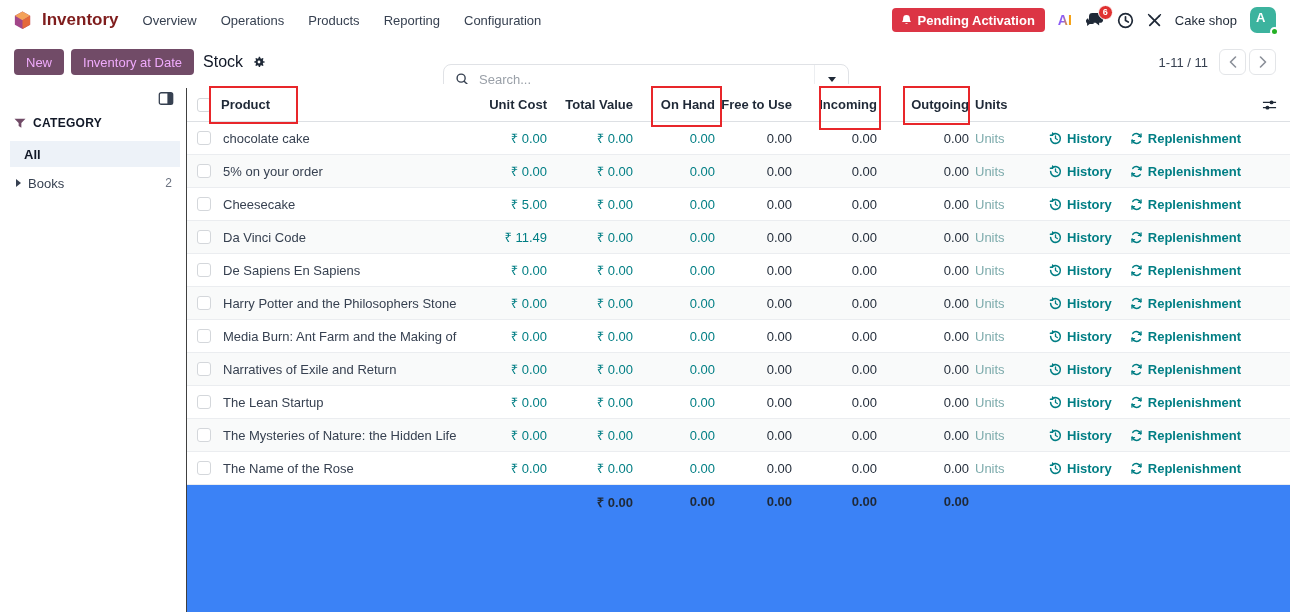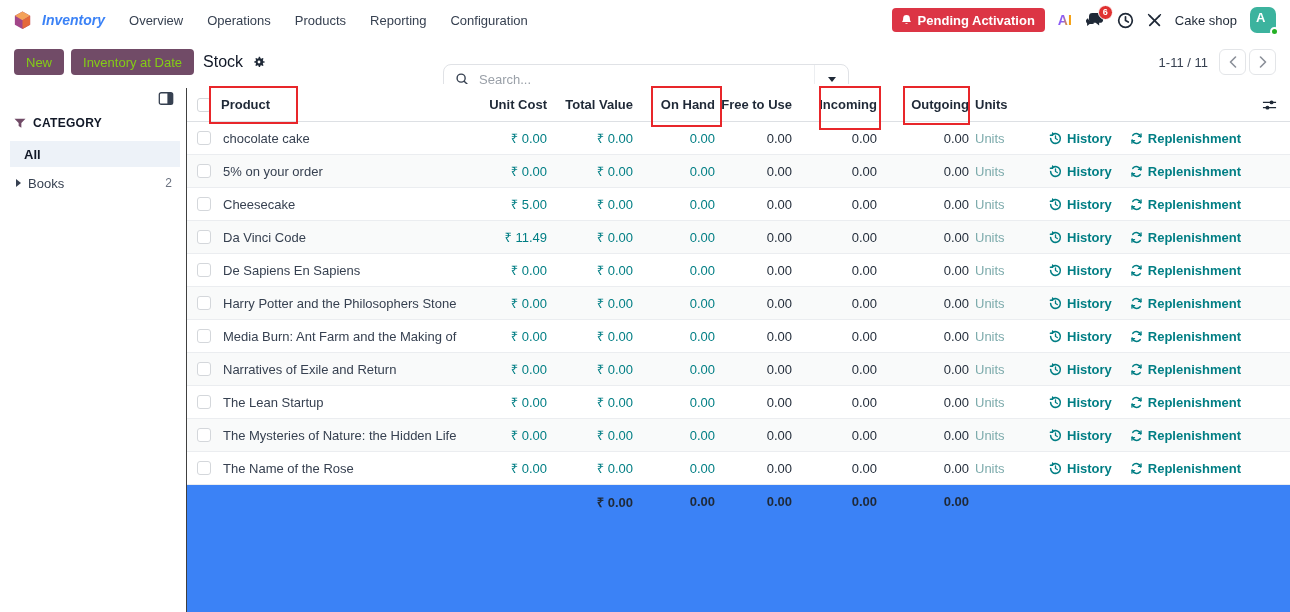--- a/index.html
+++ b/index.html
@@ -5,40 +5,40 @@
   * { box-sizing: border-box; }
   html,body { margin:0; padding:0; }
   body {
     width:1290px; height:612px; position:relative; overflow:hidden;
     background:#fff; color:#1f2937;
     font-family:"Liberation Sans", sans-serif; font-size:13px;
   }
   
   .navbar { height:40px; display:flex; align-items:center; padding:0 14px 0 12px; background:#fff; }
   .brand { display:flex; align-items:center; gap:9px; margin-right:24px; }
-  .brand-name { font-size:14px; font-weight:700; color:#3b82f6;font-style:italic; }
+  .brand-name { font-size:17px; font-weight:700; color:#7f1d1d; }
   .nav-menu { display:flex; gap:24px; color:#374151; }
   .nav-menu span { cursor:pointer; }
   .nav-right { margin-left:auto; display:flex; align-items:center; gap:13px; }
   .pending { background:#dc3545; color:#fff; height:24px; display:flex; align-items:center; gap:5px;
              padding:0 10px 0 8px; border-radius:4px; font-weight:600; cursor:pointer; }
   .ai-badge { font-size:14px; font-weight:800; cursor:pointer;
               background:linear-gradient(100deg,#8b5cf6 35%,#f59e0b 75%);
               -webkit-background-clip:text; background-clip:text; color:transparent; }
   .icon-btn { position:relative; display:flex; align-items:center; cursor:pointer; }
   .msg-badge { position:absolute; top:-7px; right:-9px; background:#e03131; color:#fff;
                font-size:9px; font-weight:700; line-height:1; padding:2px 4px; border-radius:8px; border:1px solid #fff; }
   .company { color:#1f2937; cursor:pointer; }
   .avatar { width:26px; height:26px; border-radius:7px; background:#3cb39e; color:#fff; font-weight:600;
             display:flex; align-items:flex-start; justify-content:flex-start; padding:3px 0 0 6px; position:relative; cursor:pointer; }
   .presence { position:absolute; right:-3px; bottom:-3px; width:9px; height:9px; background:#24b024;
               border:2px solid #fff; border-radius:50%; }
   
   .control { height:44px; display:flex; align-items:center; padding:0 14px; position:relative; background:#fff; }
-  .btn-primary { background:#714B67; color:#84cc16; border:none; border-radius:4px; height:26px;
+  .btn-primary { background:#714B67; color:#f0abfc; border:none; border-radius:4px; height:26px;
                  padding:0 12px; font-size:13px; font-family:inherit; font-weight:500; cursor:pointer; }
   .btn-primary + .btn-primary { margin-left:7px; }
   .breadcrumb { display:flex; align-items:center; gap:9px; margin-left:9px; font-size:16px; color:#111827; }
   .gear { cursor:pointer; display:flex; }
   .searchbox { position:absolute; left:443px; top:24px; width:406px; height:30px; background:#fff;
                border:1px solid #e0e2e6; border-radius:8px; display:flex; align-items:center; padding-left:11px; }
   .searchbox input { border:none; outline:none; flex:1; margin-left:8px; font-size:13px; font-family:inherit; color:#374151; }
   .searchbox input::placeholder { color:#9aa0a8; }
   .search-caret-zone { width:34px; height:100%; border-left:1px solid #eceef1; display:flex;
                        align-items:center; justify-content:center; cursor:pointer; }

